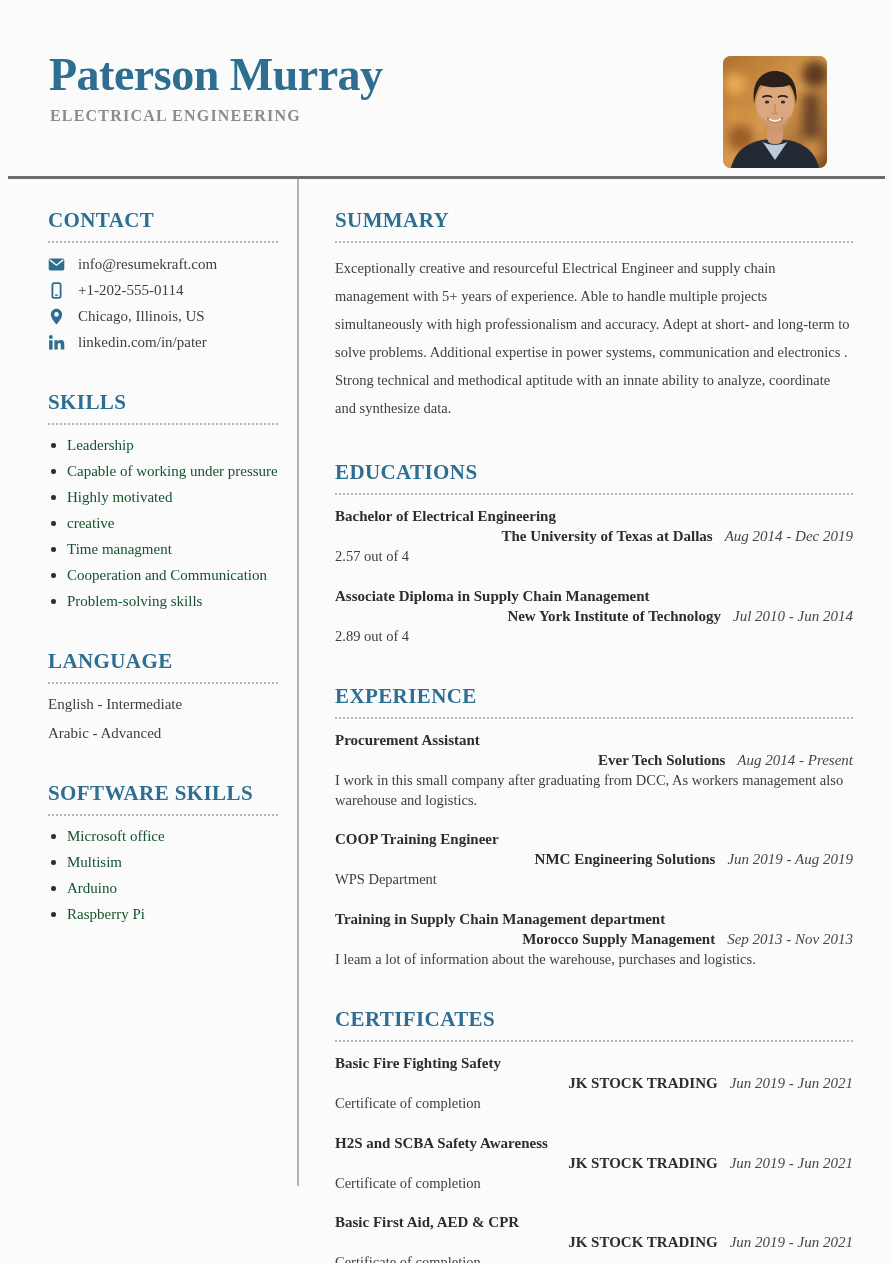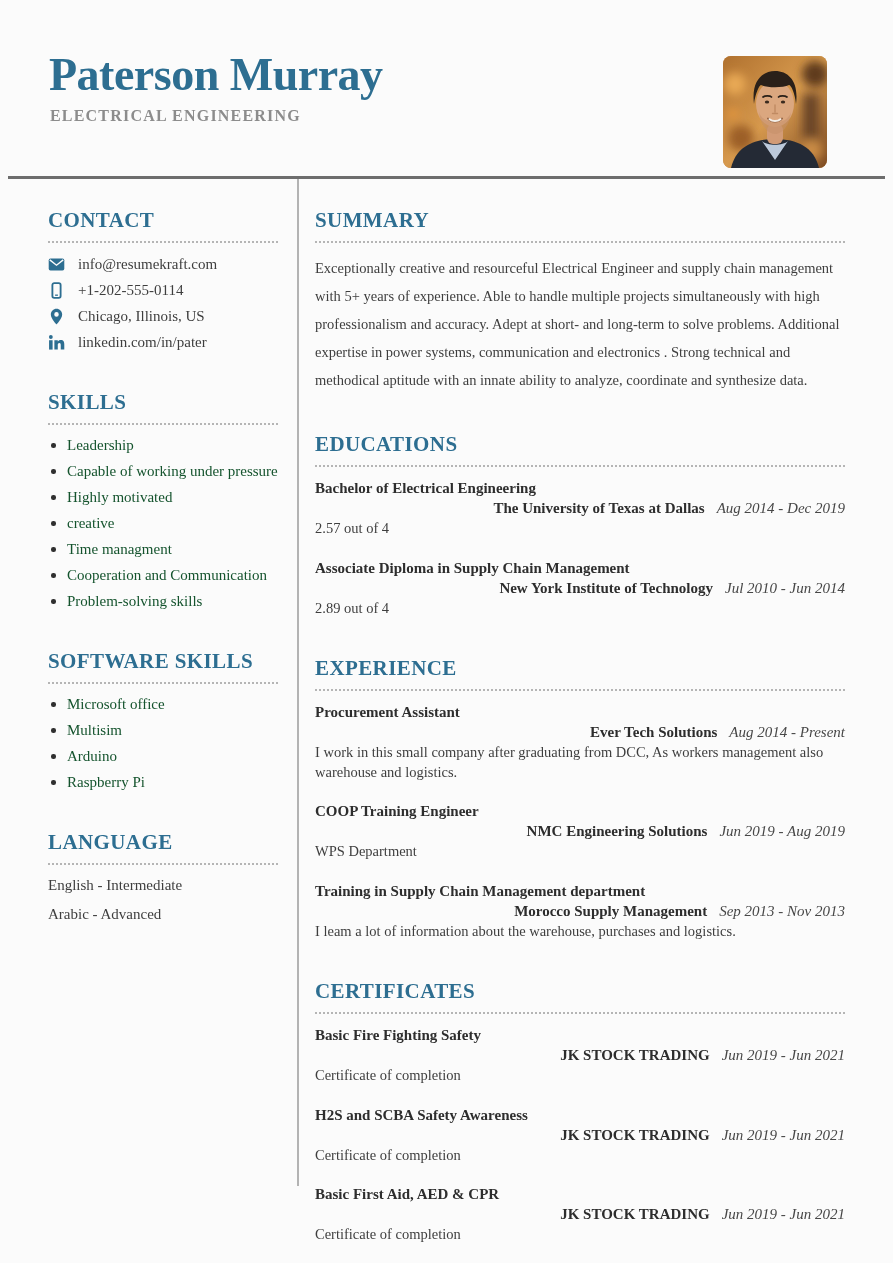--- a/index.html
+++ b/index.html
@@ -30,24 +30,24 @@
     border-radius:8px; overflow:hidden;
     background:#c98a4b;
   }
   .photo svg { display:block; width:100%; height:100%; }
   .header-rule {
     position:absolute; top:176px; left:8px; right:8px;
     height:3px; background:#6d6d6d;
   }
 
   
-  .main { position:absolute; top:179px; left:0; right:12px; display:flex; height:1007px; }
+  .main { position:absolute; top:179px; left:0; right:4px; display:flex; height:1007px; }
   .col-left  { width:297px; box-sizing:border-box; padding:29px 19px 0 48px; }
   .divider-v { width:2px; background:#b3b3b3; height:1007px; flex:0 0 auto; }
-  .col-right { flex:1; box-sizing:border-box; padding:29px 36px 0 16px; }
+  .col-right { flex:1; box-sizing:border-box; padding:29px 36px 0 36px; }
 
   .section { margin-bottom:38px; }
   .section-head {
     font-size:21px; font-weight:bold; letter-spacing:0.4px;
     color:#2d6e91;
     padding-bottom:8px; margin-bottom:11px;
     border-bottom:2px dotted #b5b5b5;
   }
 
   
@@ -176,35 +176,35 @@
           <li>Capable of working under pressure</li>
           <li>Highly motivated</li>
           <li>creative</li>
           <li>Time managment</li>
           <li>Cooperation and Communication</li>
           <li>Problem-solving skills</li>
         </ul>
       </div>
 
       <div class="section">
+        <div class="section-head">LANGUAGE</div>
+        <div class="plain-line">English - Intermediate</div>
+        <div class="plain-line">Arabic - Advanced</div>
+      </div>
+
+      <div class="section">
         <div class="section-head">SOFTWARE SKILLS</div>
         <ul class="blist">
           <li>Microsoft office</li>
           <li>Multisim</li>
           <li>Arduino</li>
           <li>Raspberry Pi</li>
         </ul>
       </div>
 
-      <div class="section">
-        <div class="section-head">LANGUAGE</div>
-        <div class="plain-line">English - Intermediate</div>
-        <div class="plain-line">Arabic - Advanced</div>
-      </div>
-
     </div>
 
     <div class="divider-v"></div>
 
     <div class="col-right">
 
       <div class="section">
         <div class="section-head">SUMMARY</div>
         <p class="summary-text">Exceptionally creative and resourceful Electrical Engineer and supply chain management with 5+ years of experience. Able to handle multiple projects simultaneously with high professionalism and accuracy. Adept at short- and long-term to solve problems. Additional expertise in power systems, communication and electronics . Strong technical and methodical aptitude with an innate ability to analyze, coordinate and synthesize data.</p>
       </div>

